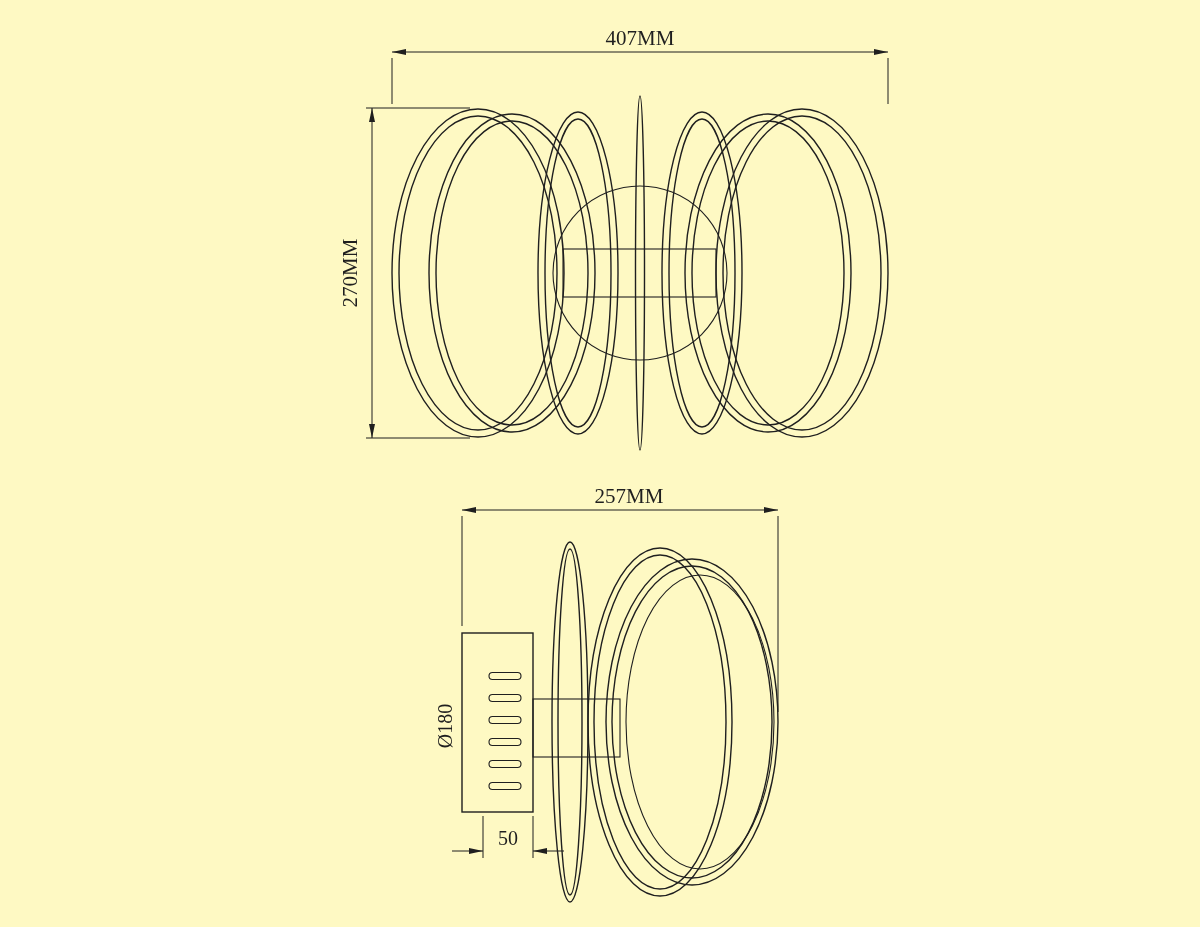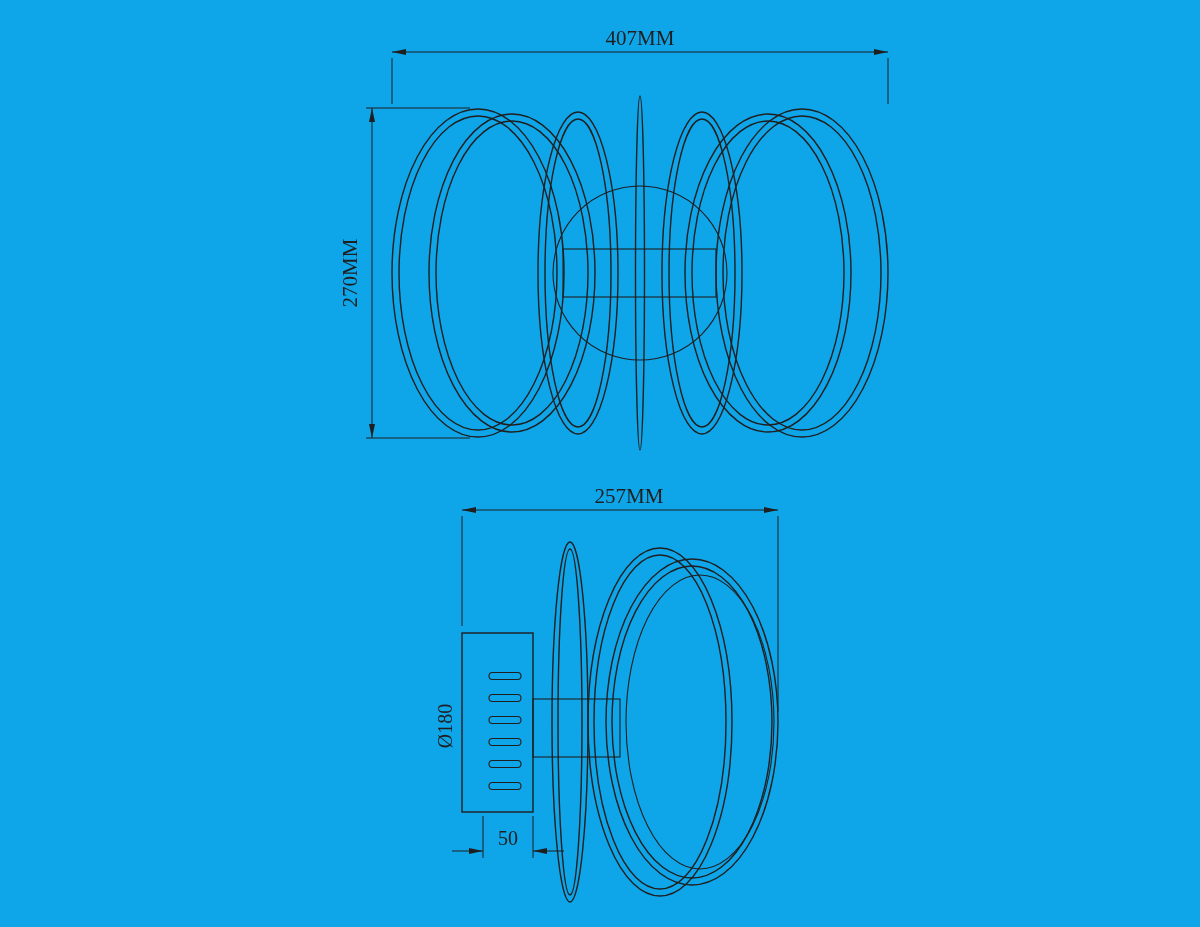--- a/index.html
+++ b/index.html
@@ -4,21 +4,21 @@
 <style>
   html, body {
     margin: 0;
     padding: 0;
     background: #ffffff;
   }
   .canvas {
     position: relative;
     width: 1200px;
     height: 927px;
-    background: #0ea5e9;
+    background: #fef9c3;
     overflow: hidden;
     font-family: "Liberation Serif", serif;
   }
   svg {
     display: block;
   }
   .dim-text {
     font-family: "Liberation Serif", serif;
     font-size: 21px;
     fill: #1f1f1f;

